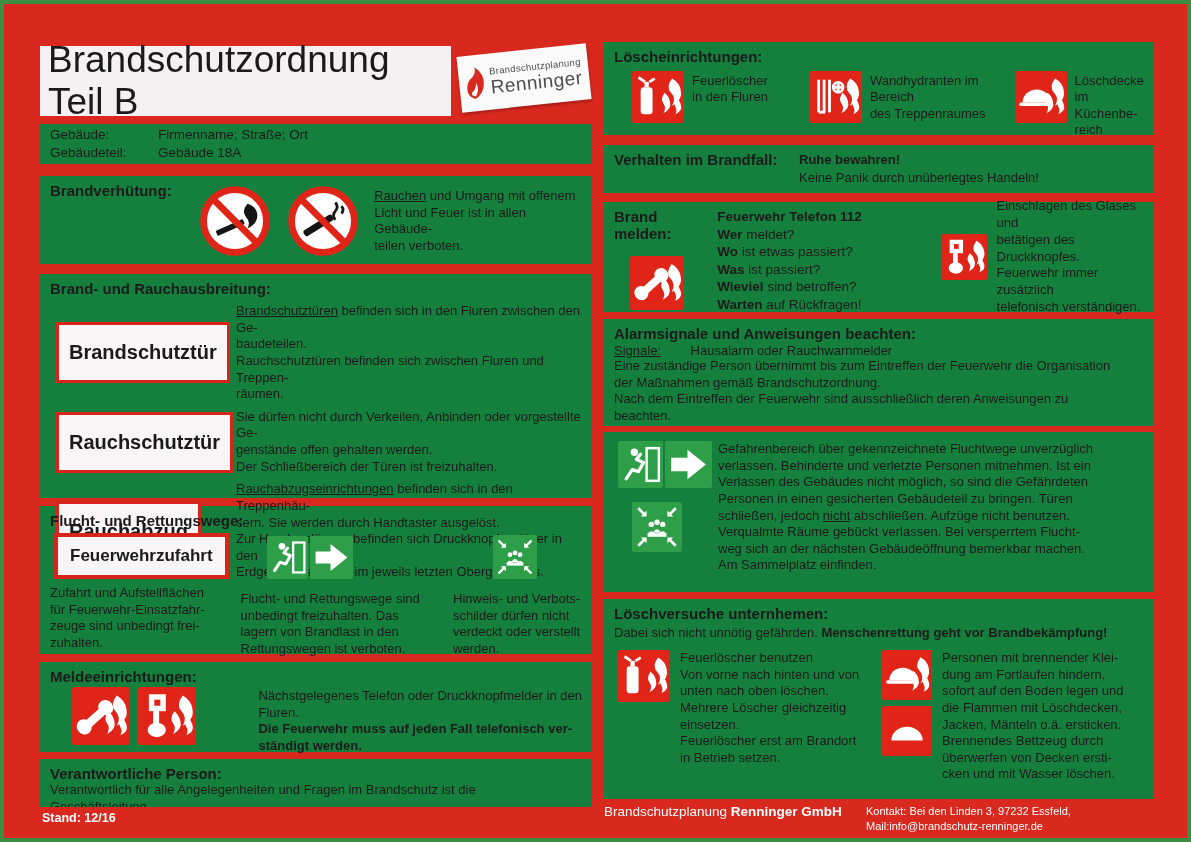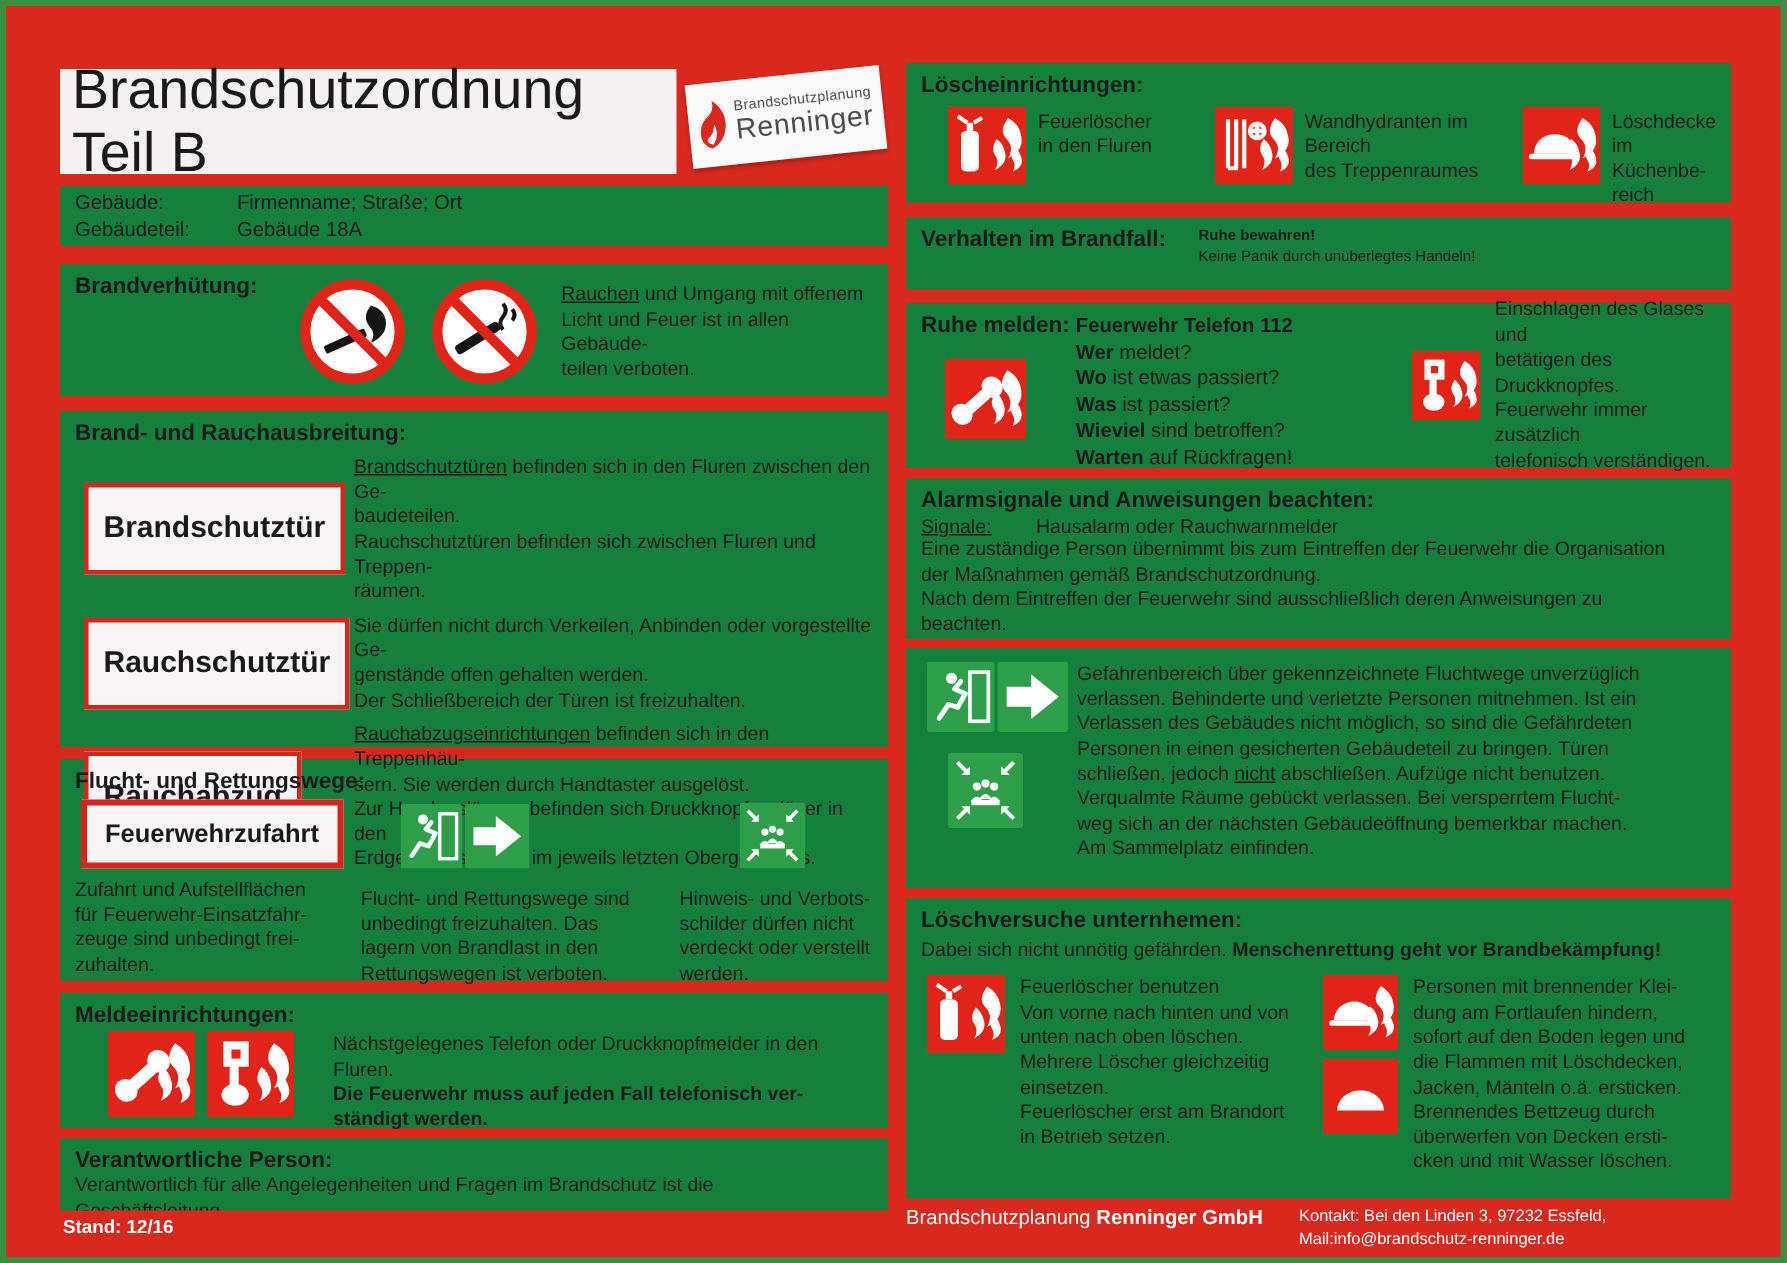--- a/index.html
+++ b/index.html
@@ -61,37 +61,37 @@
   .escape .c2{ width:200px; margin-left:2px; }
   .escape .c3{ width:130px; margin-left:14px; }
   .badge-big{
     display:inline-block; border:4px solid #d8251c; background:#f7f5f5;
     font-weight:bold; font-size:17px; padding:9px 12px; margin:2px 0 6px 4px; white-space:nowrap;
   }
   .icon-slot{ height:52px; display:flex; align-items:center; }
 
   
   .devices{ height:90px; margin-bottom:7px; }
-  .devices .row{ display:flex; margin-top:2px; }
+  .devices .row{ display:flex; margin-top:2px;justify-content:space-between; }
   .devices .icons{ display:flex; gap:8px; margin-left:22px; }
   .devices .txt{ margin-left:26px; margin-top:1px; }
 
   
   .responsible{ height:48px; margin-bottom:4px; overflow:hidden; }
   .stand{ color:#fff; font-weight:bold; font-size:12.5px; margin-left:2px; margin-top:2px; }
 
   
   .equipment{ height:93px; margin-bottom:10px; }
   .equipment .items{ display:flex; margin-top:6px; }
   .eq-item{ display:flex; align-items:flex-start; }
   .eq-item .lab{ font-size:13px; line-height:1.25; margin-left:8px; margin-top:2px; }
 
   .behavior{ height:48px; margin-bottom:9px; display:flex; }
   .behavior .lbl{ width:185px; }
-  .behavior .txt{ font-size:10px; line-height:1.35; }
+  .behavior .txt{ font-size:13px; line-height:1.35; }
 
   .reportfire{ height:110px; margin-bottom:7px; display:flex; }
   .reportfire .lcol{ width:112px; }
   .reportfire .lcol .icon{ margin:14px 0 0 16px; }
   .reportfire .qcol{ width:238px; font-size:13.5px; line-height:1.3; }
   .reportfire .rcol{ display:flex; align-items:center; margin-left:4px; }
   .reportfire .rcol .txt{ margin-left:10px; font-size:13px; line-height:1.3; }
 
   .alarm{ height:107px; margin-bottom:6px; }
   .alarm .sig{ font-size:13px; margin-top:1px; }
@@ -424,21 +424,21 @@
       <div class="panel behavior">
         <div class="lbl h">Verhalten im Brandfall:</div>
         <div class="txt">
           <div class="b">Ruhe bewahren!</div>
           <div>Keine Panik durch unüberlegtes Handeln!</div>
         </div>
       </div>
 
       <div class="panel reportfire">
         <div class="lcol">
-          <div class="h">Ruhe melden:</div>
+          <div class="h">Brand melden:</div>
           <div class="icon">
             <span>
               <svg width="54" height="54">
                   <use href="#sign-phone"></use>
                 </svg>
             </span>
           </div>
         </div>
         <div class="qcol">
           <div class="b">Feuerwehr Telefon 112</div>

